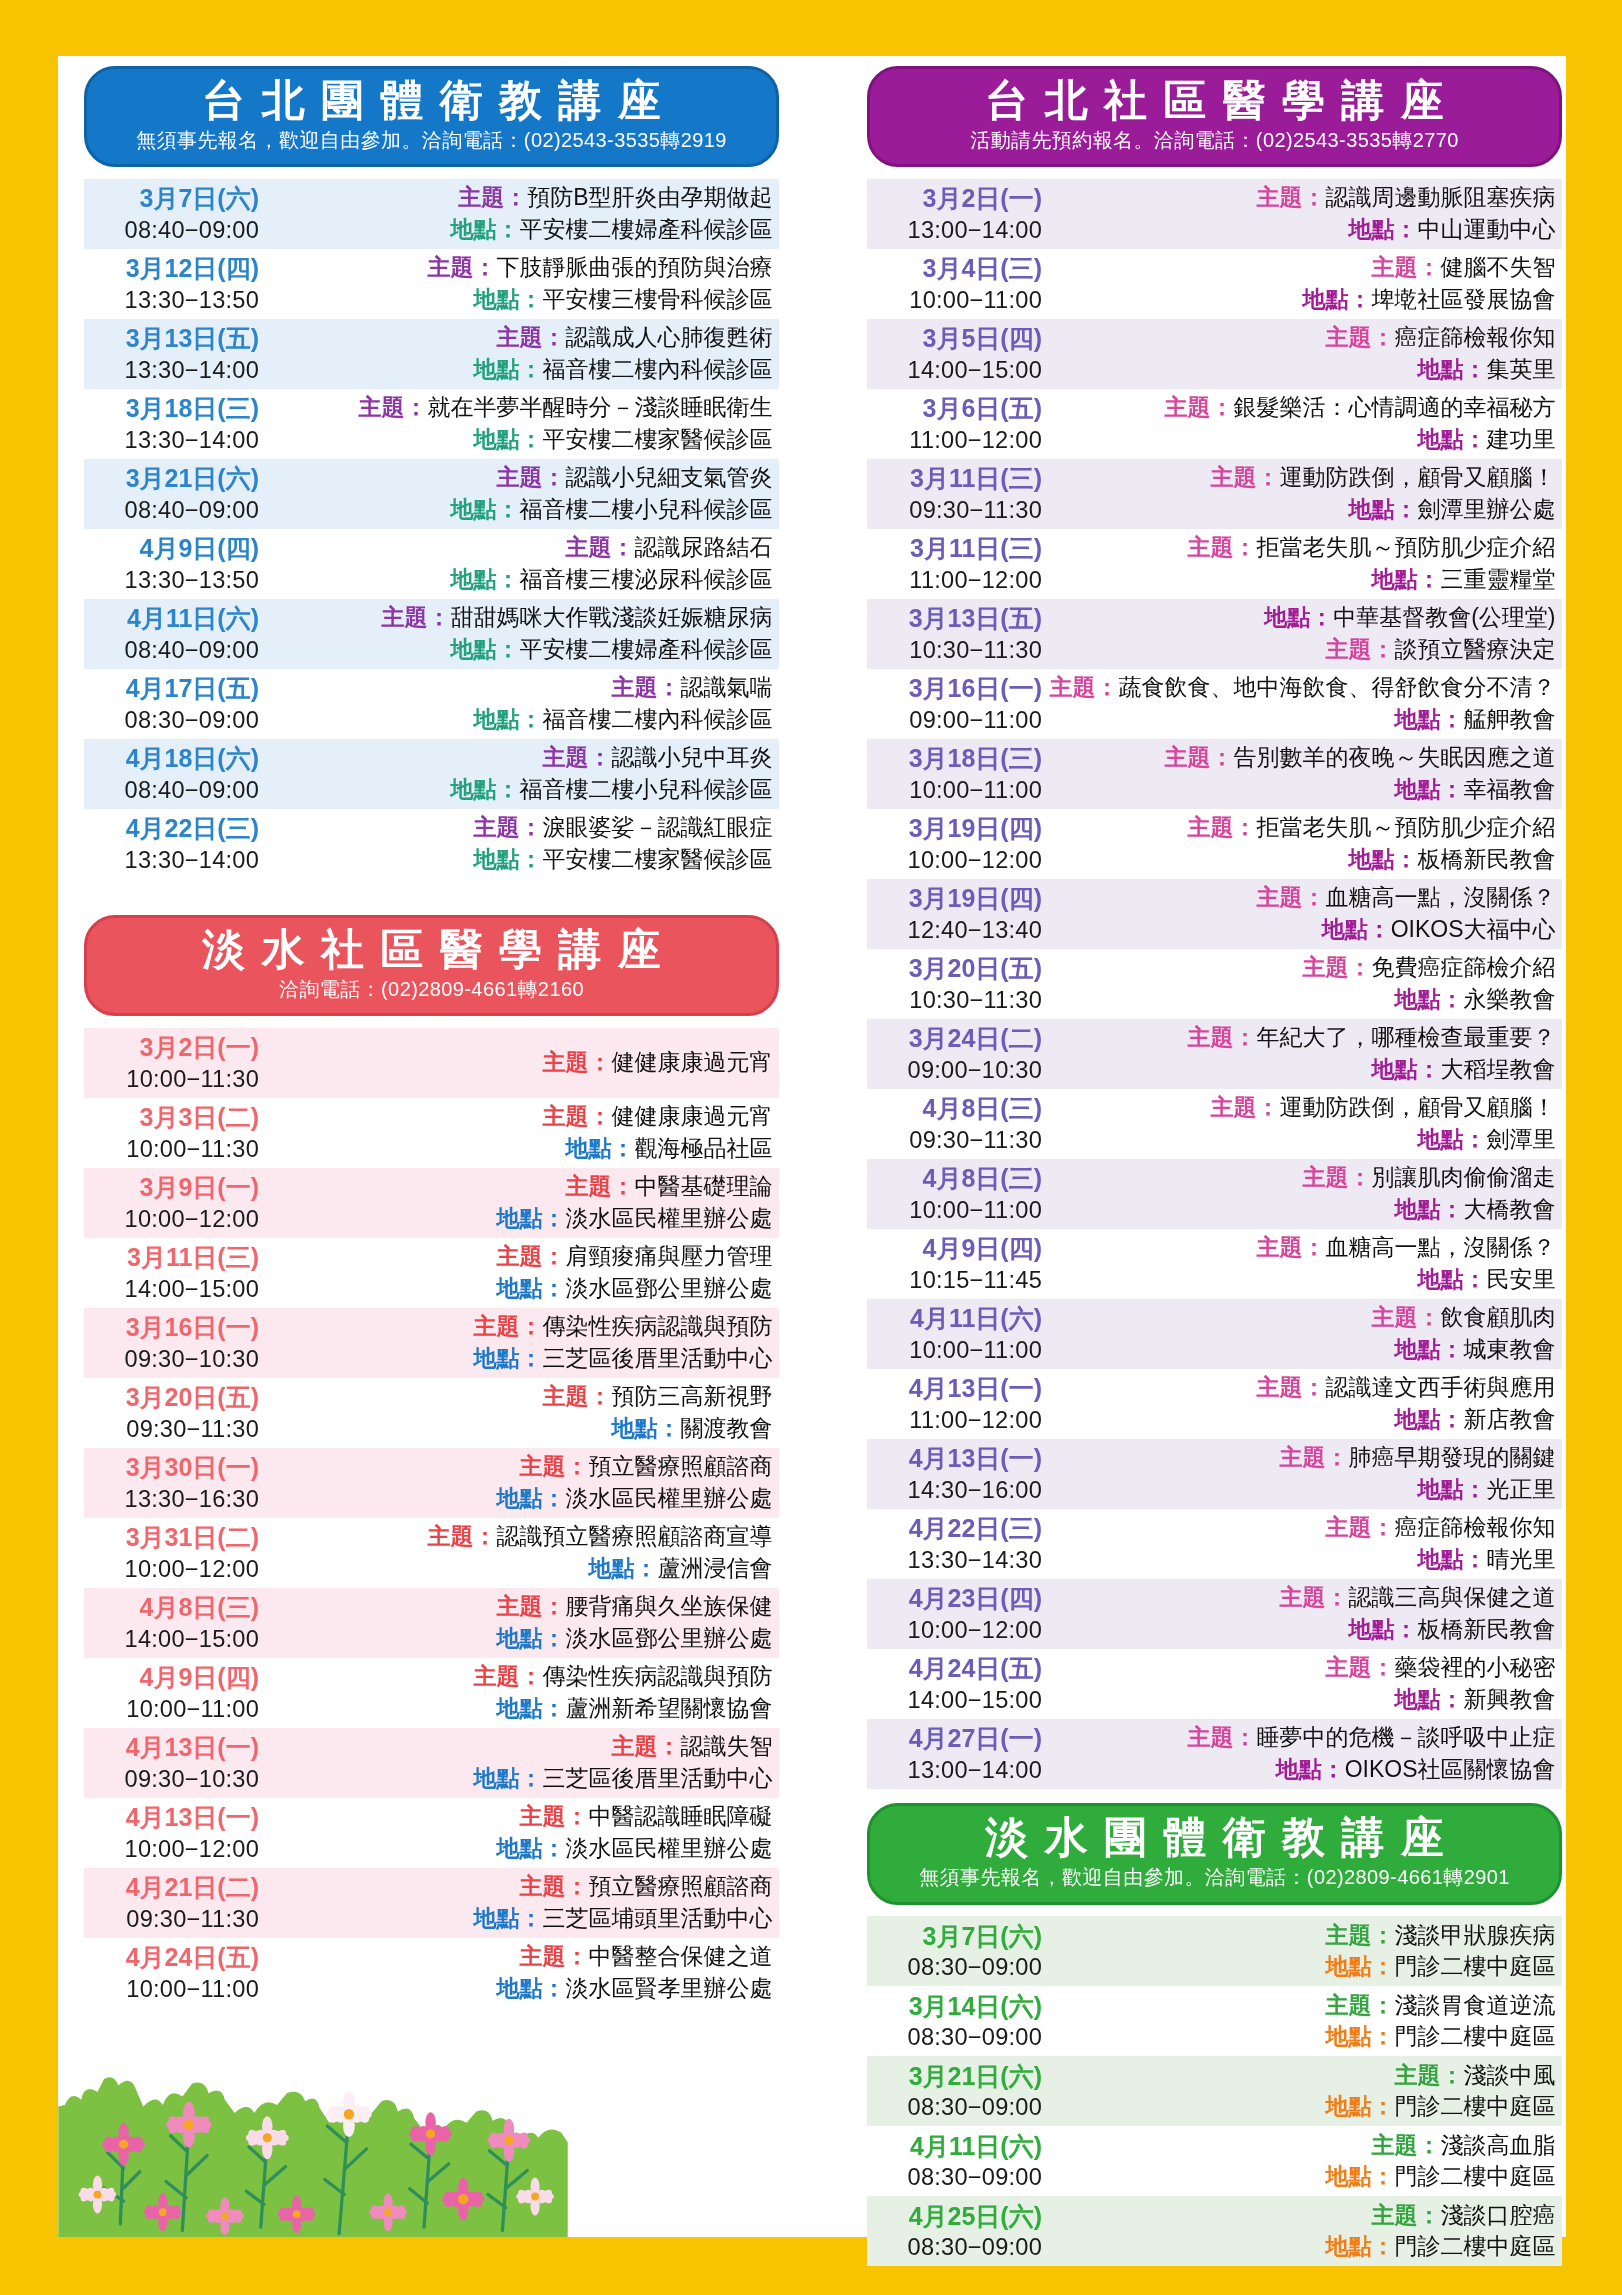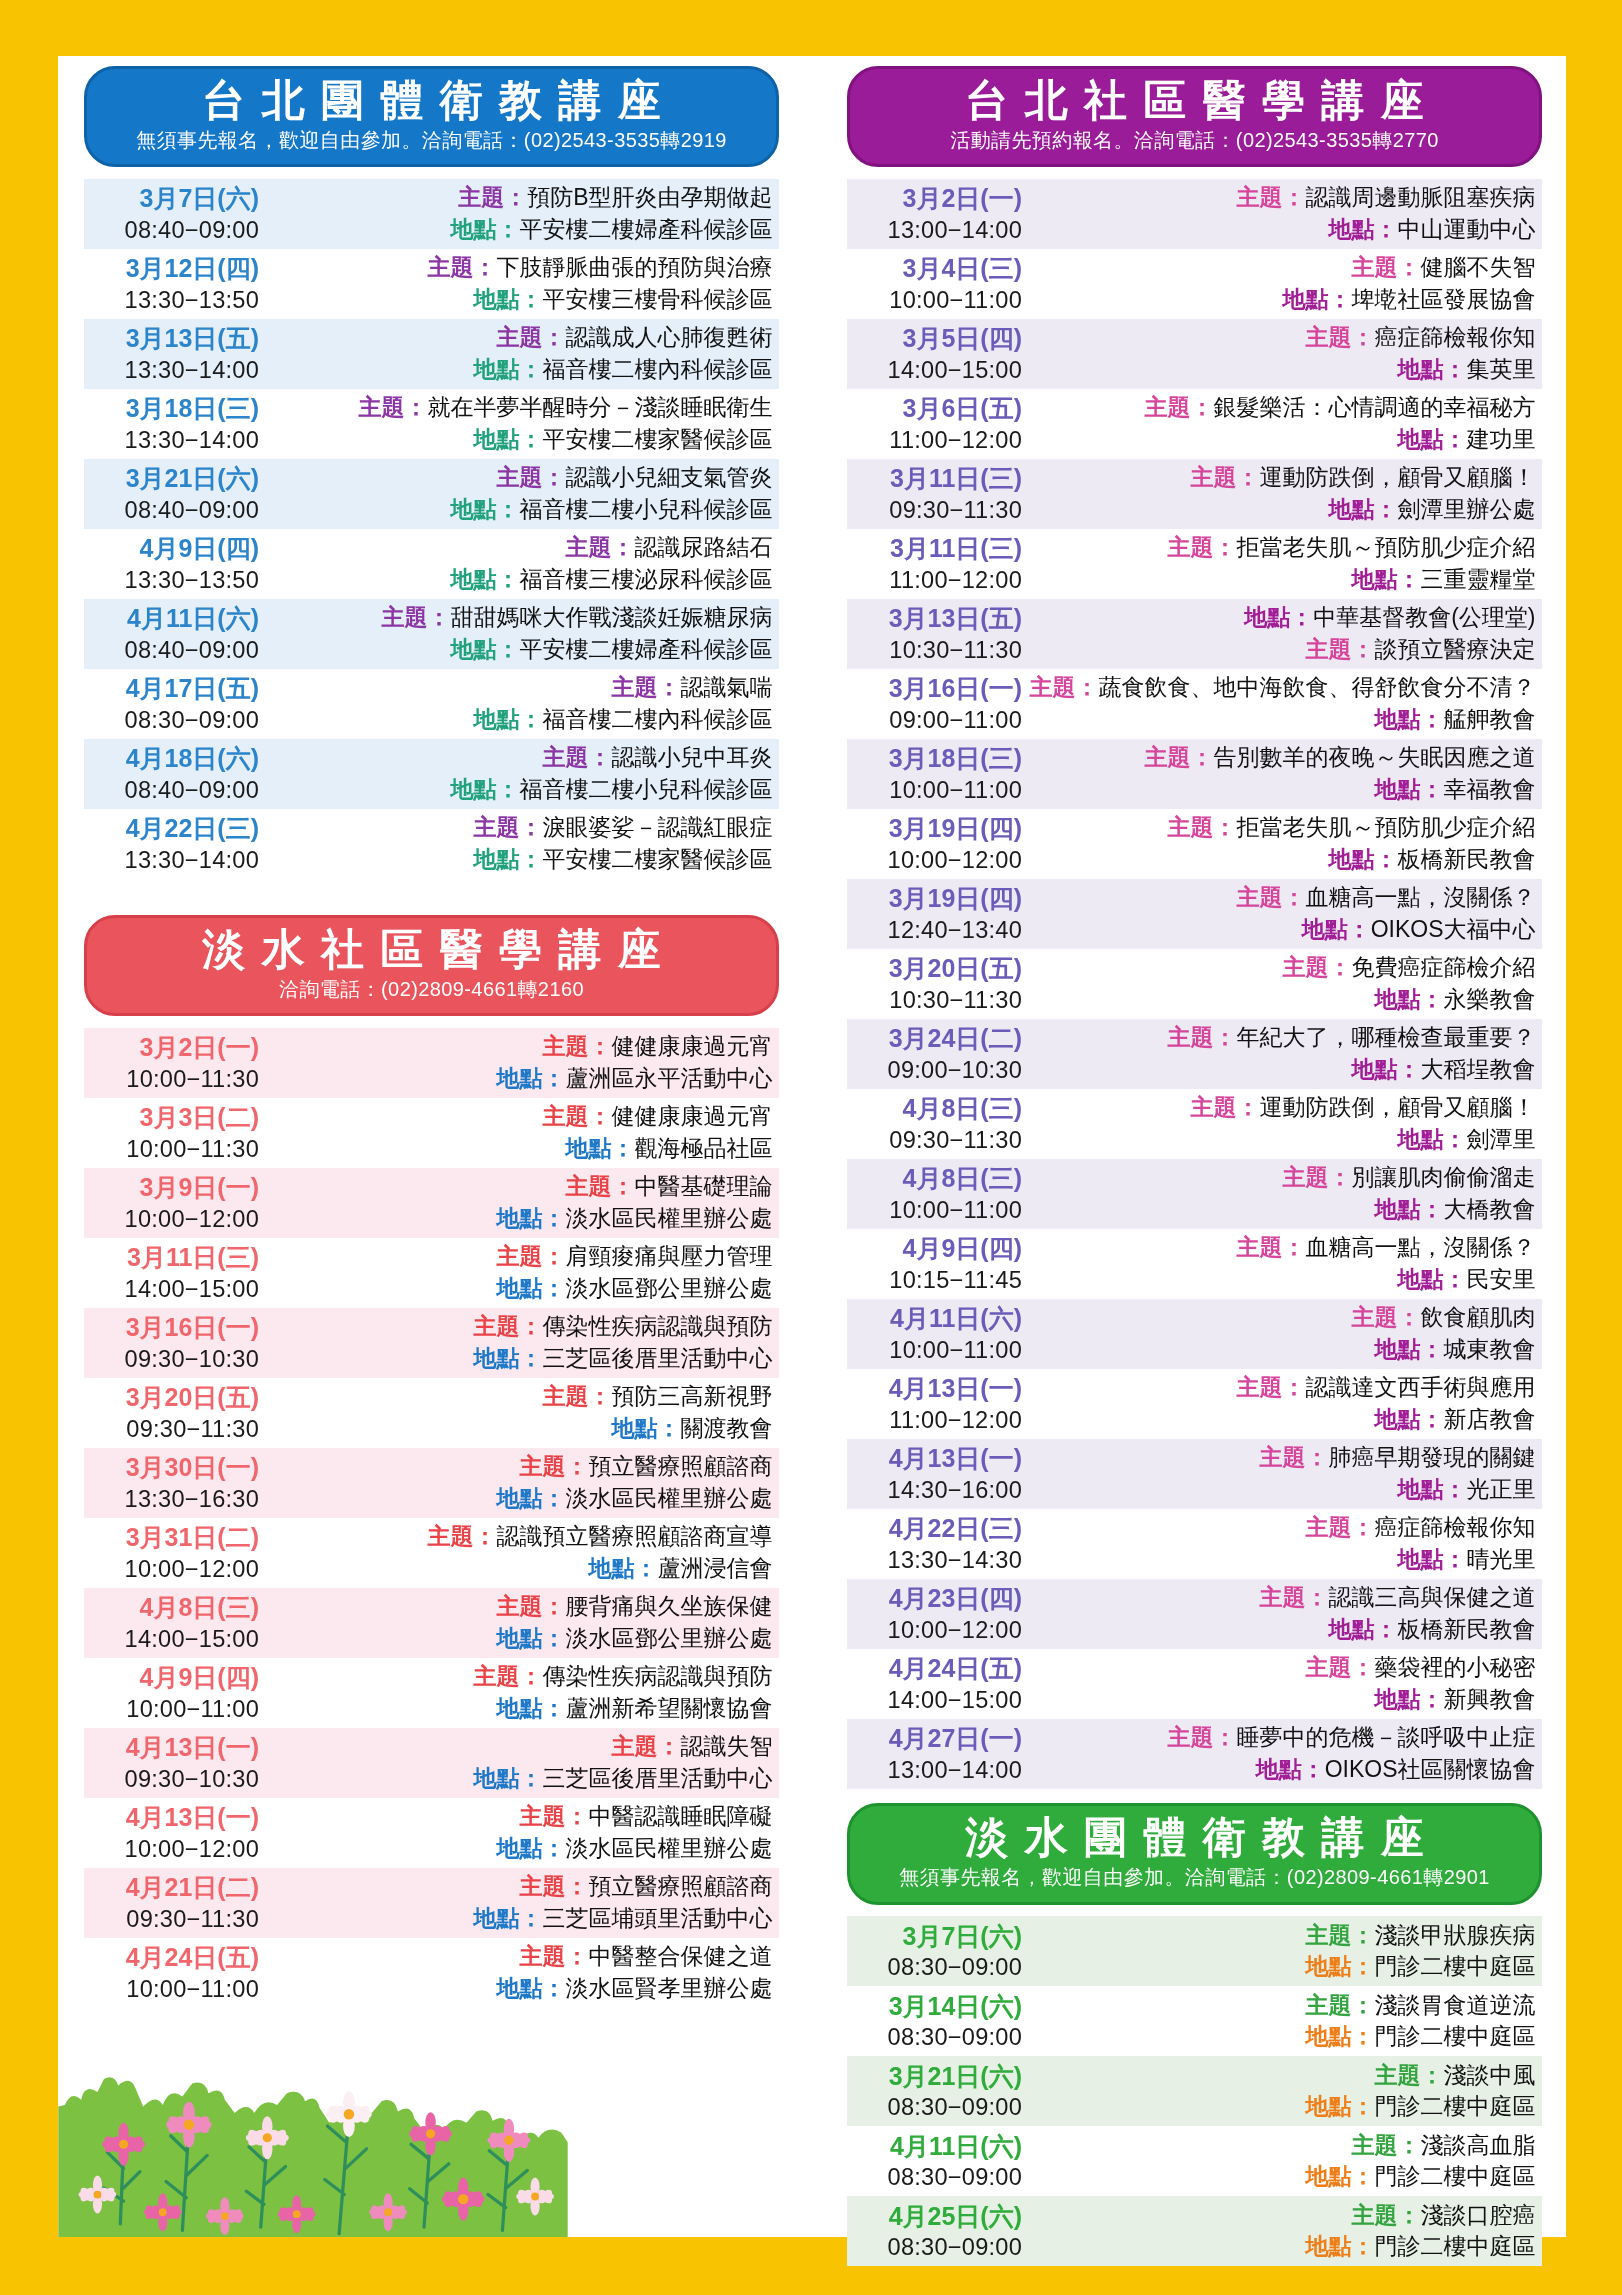--- a/index.html
+++ b/index.html
@@ -1,20 +1,20 @@
 <!DOCTYPE html>
 <html style="font-size:10.5px"><head>
 <meta charset="utf-8">
 <style>
   * { margin:0; padding:0; box-sizing:border-box; }
   html,body { background:#F8C301; }
   body { font-family:"Liberation Sans","DejaVu Sans",sans-serif; }
   .page { position:relative; width:1623px; height:2295px; background:#F8C301; overflow:hidden; }
   .sheet { position:absolute; left:58px; top:56px; width:1508px; height:2181px; background:#ffffff; }
-  .cols { display:flex; gap:68px; padding:9.8px 25px 0 26px; }
+  .cols { display:flex; gap:88px; padding:9.8px 25px 0 26px; }
   .col { width:695px; flex:none; display:flex; flex-direction:column; }
 
   .sec-header {
     border-radius:31px; color:#fff; text-align:center;
     padding:7.9px 6.5px 10.5px; border:3.3px solid var(--hdr-border);
     background:var(--hdr-bg); margin-bottom:11.8px;
   }
   .sec-title { font-size:43px; font-weight:bold; letter-spacing:0.38em; text-indent:0.38em; line-height:1.1; }
   .sec-sub { font-size:20px; letter-spacing:0.02em; margin-top:2.6px; }
 
@@ -160,21 +160,20 @@
             <div class="sec-sub">洽詢電話：(02)2809-4661轉2160</div>
           </div>
           <div class="rows">
               <div class="row striped">
                 <div class="when">
                   <div class="date">3月2日(一)</div>
                   <div class="time">10:00−11:30</div>
                 </div>
                 <div class="what">
                   <div class="line"><span class="lbl topic">主題：</span><span>健健康康過元宵</span></div>
-                  <div class="line"><span class="lbl loc">地點：</span><span>蘆洲區永平活動中心</span></div>
                 </div>
               </div>
               <div class="row">
                 <div class="when">
                   <div class="date">3月3日(二)</div>
                   <div class="time">10:00−11:30</div>
                 </div>
                 <div class="what">
                   <div class="line"><span class="lbl topic">主題：</span><span>健健康康過元宵</span></div>
                   <div class="line"><span class="lbl loc">地點：</span><span>觀海極品社區</span></div>

